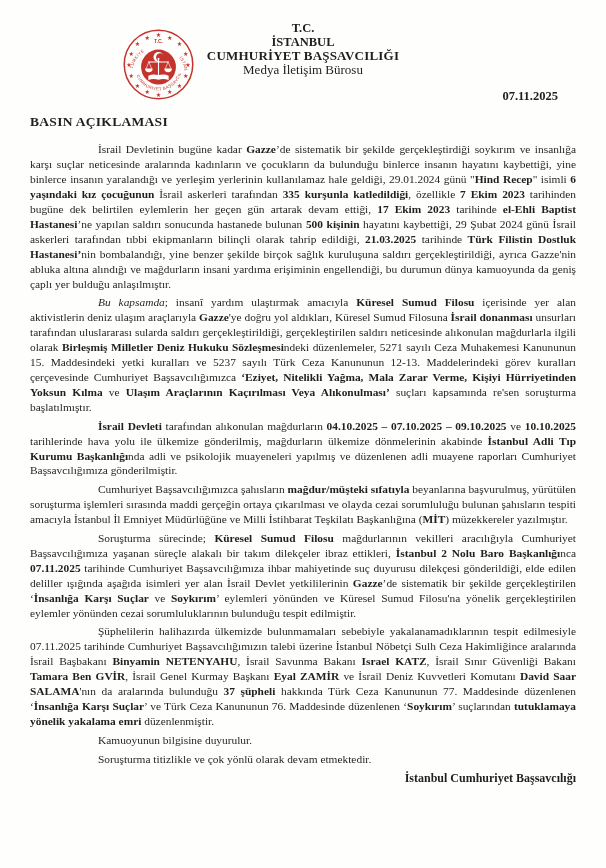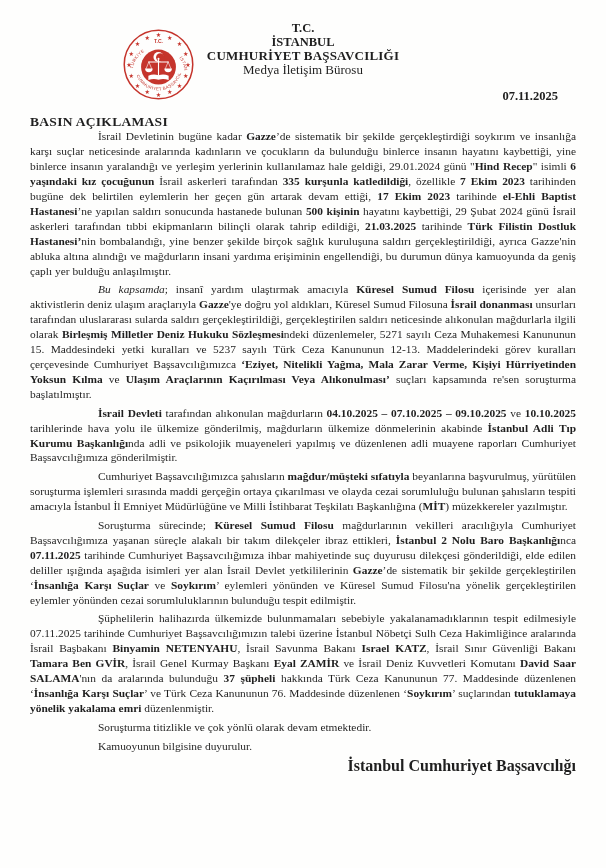--- a/index.html
+++ b/index.html
@@ -13,25 +13,25 @@
   .emblem{position:absolute;left:91px;top:27px;width:75px;height:75px;}
   .org{text-align:center;padding-top:22px;line-height:13.6px;}
   .org-tc,.org-city{font-weight:bold;font-size:12.5px;}
   .org-office{font-weight:bold;font-size:13px;letter-spacing:.2px;}
   .org-bureau{font-size:13px;}
   .date{ text-align:right;font-weight:bold;font-size:12.5px;line-height:14px;
          margin-top:13px;padding-right:18px;}
   .doc-title{font-weight:bold;font-size:13.5px;line-height:15px;
          margin-top:11px;letter-spacing:.3px;}
   
-  .body{margin-top:0;font-size:11.4px;line-height:14.9px;text-align:justify;}
+  .body{margin-top:13px;font-size:11.4px;line-height:14.9px;text-align:justify;}
   .para{margin:0 0 4px 0;text-indent:68px;}
   .para b{font-weight:bold;}
   .para i{}
-  .signature{text-align:right;font-weight:bold;font-size:16px;line-height:15px;margin-top:4px;}
+  .signature{text-align:right;font-weight:bold;font-size:12px;line-height:15px;margin-top:4px;}
 </style>
 </head>
 <body>
 
 <div class="page">
 
   <div style="position:relative;">
     <svg class="emblem" viewBox="0 0 74 74">
       <defs>
         <path id="arcTop" d="M 11.5,42 A 25.8,25.8 0 0 1 62.5,42"></path>
@@ -98,18 +98,18 @@
 
   <div class="doc-title">BASIN AÇIKLAMASI</div>
 
   <div class="body">
     <p class="para"><span>İsrail Devletinin bugüne kadar </span><b>Gazze</b><span>’de sistematik bir şekilde gerçekleştirdiği soykırım ve insanlığa karşı suçlar neticesinde aralarında kadınların ve çocukların da bulunduğu binlerce insanın hayatını kaybettiği, yine binlerce insanın yaralandığı ve yerleşim yerlerinin kullanılamaz hale geldiği, 29.01.2024 günü "</span><b>Hind Recep</b><span>" isimli </span><b>6 yaşındaki kız çocuğunun</b><span> İsrail askerleri tarafından </span><b>335 kurşunla katledildiği</b><span>, özellikle </span><b>7 Ekim 2023</b><span> tarihinden bugüne dek belirtilen eylemlerin her geçen gün artarak devam ettiği, </span><b>17 Ekim 2023</b><span> tarihinde </span><b>el-Ehli Baptist Hastanesi</b><span>’ne yapılan saldırı sonucunda hastanede bulunan </span><b>500 kişinin</b><span> hayatını kaybettiği, 29 Şubat 2024 günü İsrail askerleri tarafından tıbbi ekipmanların bilinçli olarak tahrip edildiği, </span><b>21.03.2025</b><span> tarihinde </span><b>Türk Filistin Dostluk Hastanesi’</b><span>nin bombalandığı, yine benzer şekilde birçok sağlık kuruluşuna saldırı gerçekleştirildiği, ayrıca Gazze'nin abluka altına alındığı ve mağdurların insani yardıma erişiminin engellendiği, bu durumun dünya kamuoyunda da geniş çaplı yer bulduğu anlaşılmıştır.</span></p>
     <p class="para"><i>Bu kapsamda</i><span>; insanî yardım ulaştırmak amacıyla </span><b>Küresel Sumud Filosu</b><span> içerisinde yer alan aktivistlerin deniz ulaşım araçlarıyla </span><b>Gazze</b><span>'ye doğru yol aldıkları, Küresel Sumud Filosuna </span><b>İsrail donanması</b><span> unsurları tarafından uluslararası sularda saldırı gerçekleştirildiği, gerçekleştirilen saldırı neticesinde alıkonulan mağdurlarla ilgili olarak </span><b>Birleşmiş Milletler Deniz Hukuku Sözleşmesi</b><span>ndeki düzenlemeler, 5271 sayılı Ceza Muhakemesi Kanununun 15. Maddesindeki yetki kuralları ve 5237 sayılı Türk Ceza Kanununun 12-13. Maddelerindeki görev kuralları çerçevesinde Cumhuriyet Başsavcılığımızca </span><b>‘Eziyet, Nitelikli Yağma, Mala Zarar Verme, Kişiyi Hürriyetinden Yoksun Kılma</b><span> ve </span><b>Ulaşım Araçlarının Kaçırılması Veya Alıkonulması’</b><span> suçları kapsamında re'sen soruşturma başlatılmıştır.</span></p>
     <p class="para"><b>İsrail Devleti</b><span> tarafından alıkonulan mağdurların </span><b>04.10.2025 – 07.10.2025 – 09.10.2025</b><span> ve </span><b>10.10.2025</b><span> tarihlerinde hava yolu ile ülkemize gönderilmiş, mağdurların ülkemize dönmelerinin akabinde </span><b>İstanbul Adli Tıp Kurumu Başkanlığı</b><span>nda adli ve psikolojik muayeneleri yapılmış ve düzenlenen adli muayene raporları Cumhuriyet Başsavcılığımıza gönderilmiştir.</span></p>
     <p class="para"><span>Cumhuriyet Başsavcılığımızca şahısların </span><b>mağdur/müşteki sıfatıyla</b><span> beyanlarına başvurulmuş, yürütülen soruşturma işlemleri sırasında maddi gerçeğin ortaya çıkarılması ve olayda cezai sorumluluğu bulunan şahısların tespiti amacıyla İstanbul İl Emniyet Müdürlüğüne ve Milli İstihbarat Teşkilatı Başkanlığına (</span><b>MİT</b><span>) müzekkereler yazılmıştır.</span></p>
     <p class="para"><span>Soruşturma sürecinde; </span><b>Küresel Sumud Filosu</b><span> mağdurlarının vekilleri aracılığıyla Cumhuriyet Başsavcılığımıza yaşanan süreçle alakalı bir takım dilekçeler ibraz ettikleri, </span><b>İstanbul 2 Nolu Baro Başkanlığı</b><span>nca </span><b>07.11.2025</b><span> tarihinde Cumhuriyet Başsavcılığımıza ihbar mahiyetinde suç duyurusu dilekçesi gönderildiği, elde edilen deliller ışığında aşağıda isimleri yer alan İsrail Devlet yetkililerinin </span><b>Gazze</b><span>’de sistematik bir şekilde gerçekleştirilen ‘</span><b>İnsanlığa Karşı Suçlar</b><span> ve </span><b>Soykırım</b><span>’ eylemleri yönünden ve Küresel Sumud Filosu'na yönelik gerçekleştirilen eylemler yönünden cezai sorumluluklarının bulunduğu tespit edilmiştir.</span></p>
     <p class="para"><span>Şüphelilerin halihazırda ülkemizde bulunmamaları sebebiyle yakalanamadıklarının tespit edilmesiyle 07.11.2025 tarihinde Cumhuriyet Başsavcılığımızın talebi üzerine İstanbul Nöbetçi Sulh Ceza Hakimliğince aralarında İsrail Başbakanı </span><b>Binyamin NETENYAHU</b><span>, İsrail Savunma Bakanı </span><b>Israel KATZ</b><span>, İsrail Sınır Güvenliği Bakanı </span><b>Tamara Ben GVİR</b><span>, İsrail Genel Kurmay Başkanı </span><b>Eyal ZAMİR</b><span> ve İsrail Deniz Kuvvetleri Komutanı </span><b>David Saar SALAMA</b><span>'nın da aralarında bulunduğu </span><b>37 şüpheli</b><span> hakkında Türk Ceza Kanununun 77. Maddesinde düzenlenen ‘</span><b>İnsanlığa Karşı Suçlar</b><span>’ ve Türk Ceza Kanununun 76. Maddesinde düzenlenen ‘</span><b>Soykırım</b><span>’ suçlarından </span><b>tutuklamaya yönelik yakalama emri</b><span> düzenlenmiştir.</span></p>
+    <p class="para"><span>Kamuoyunun bilgisine duyurulur.</span></p>
     <p class="para"><span>Soruşturma titizlikle ve çok yönlü olarak devam etmektedir.</span></p>
-    <p class="para"><span>Kamuoyunun bilgisine duyurulur.</span></p>
     <div class="signature">İstanbul Cumhuriyet Başsavcılığı</div>
   </div>
 
 </div>
 
 </body></html>

